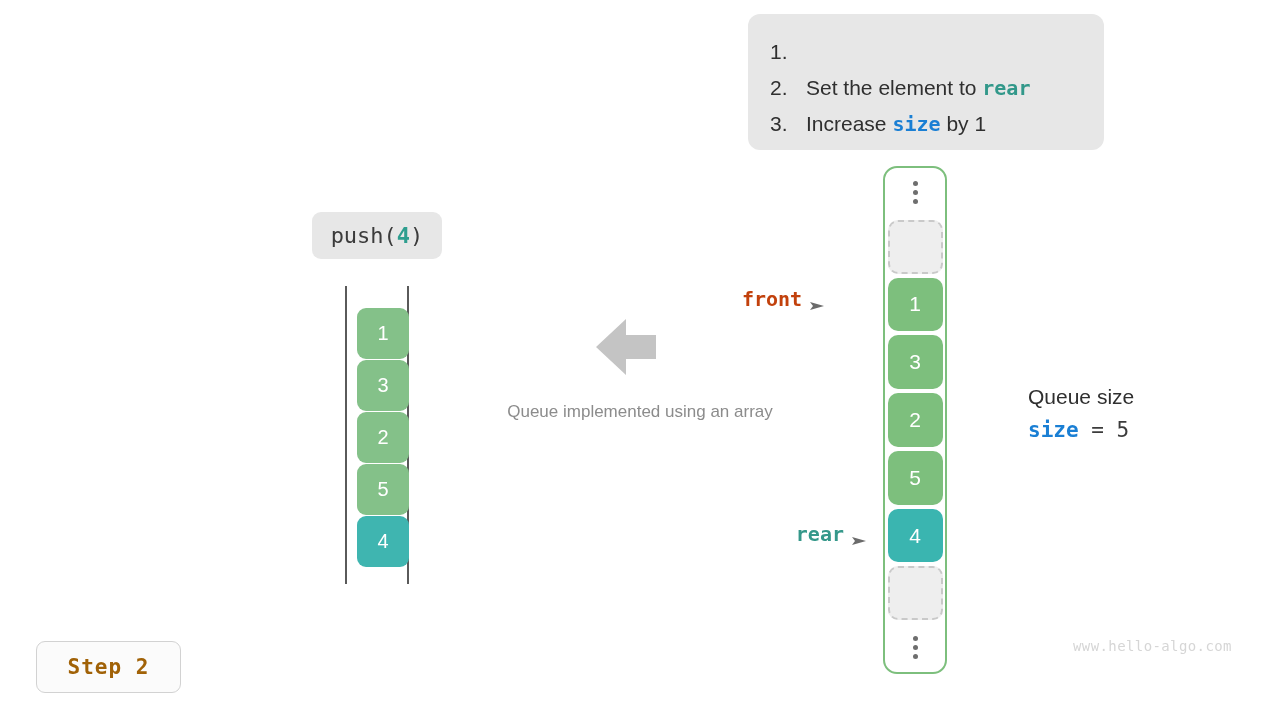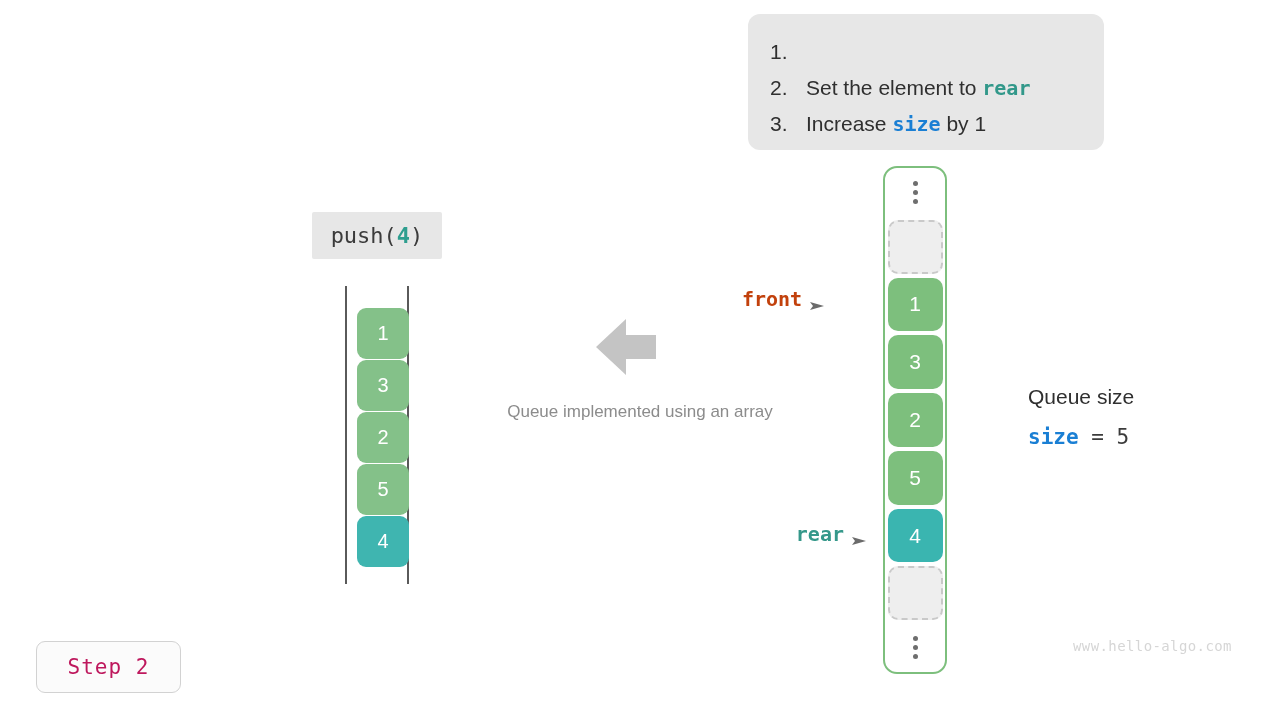--- a/index.html
+++ b/index.html
@@ -59,21 +59,21 @@
 
   
   #push-label {
     position: absolute;
     left: 312px;
     top: 212px;
     width: 130px;
     height: 47px;
     box-sizing: border-box;
     background: #e7e7e7;
-    border-radius: 2px;
+    border-radius: 9px;
     display: flex;
     align-items: center;
     justify-content: center;
     font-family: "DejaVu Sans Mono", monospace;
     font-size: 22px;
     color: #3b3b3b;
     letter-spacing: 0px;
   }
   #push-label .arg { color: #2e9e8f; font-weight: bold; }
 
@@ -207,21 +207,21 @@
     top: 342px;
     width: 220px;
   }
   #queue-size-title {
     font-size: 21px;
     color: #2f2f2f;
     line-height: 30px;
     margin-top: 40px;
   }
   #queue-size-value {
-    margin-top: 10px;
+    margin-top: 3px;
     font-family: "DejaVu Sans Mono", monospace;
     font-size: 21px;
     color: #3b3b3b;
     line-height: 30px;
     white-space: pre;
   }
   #queue-size-value .var { color: #1a7fd4; font-weight: bold; }
 
   
   #step-badge {
@@ -231,23 +231,23 @@
     width: 145px;
     height: 52px;
     box-sizing: border-box;
     border: 1.5px solid #d2d2d2;
     border-radius: 9px;
     background: #fbfbfb;
     display: flex;
     align-items: center;
     justify-content: center;
     font-family: "DejaVu Sans Mono", monospace;
-    font-weight: normal;
-    font-size: 21px;
-    color: #be185d;
+    font-weight: bold;
+    font-size: 21px;
+    color: #a16207;
     letter-spacing: 1px;
   }
 
   
   #watermark {
     position: absolute;
     left: 1073px;
     top: 638px;
     font-family: "DejaVu Sans Mono", monospace;
     font-size: 14px;

